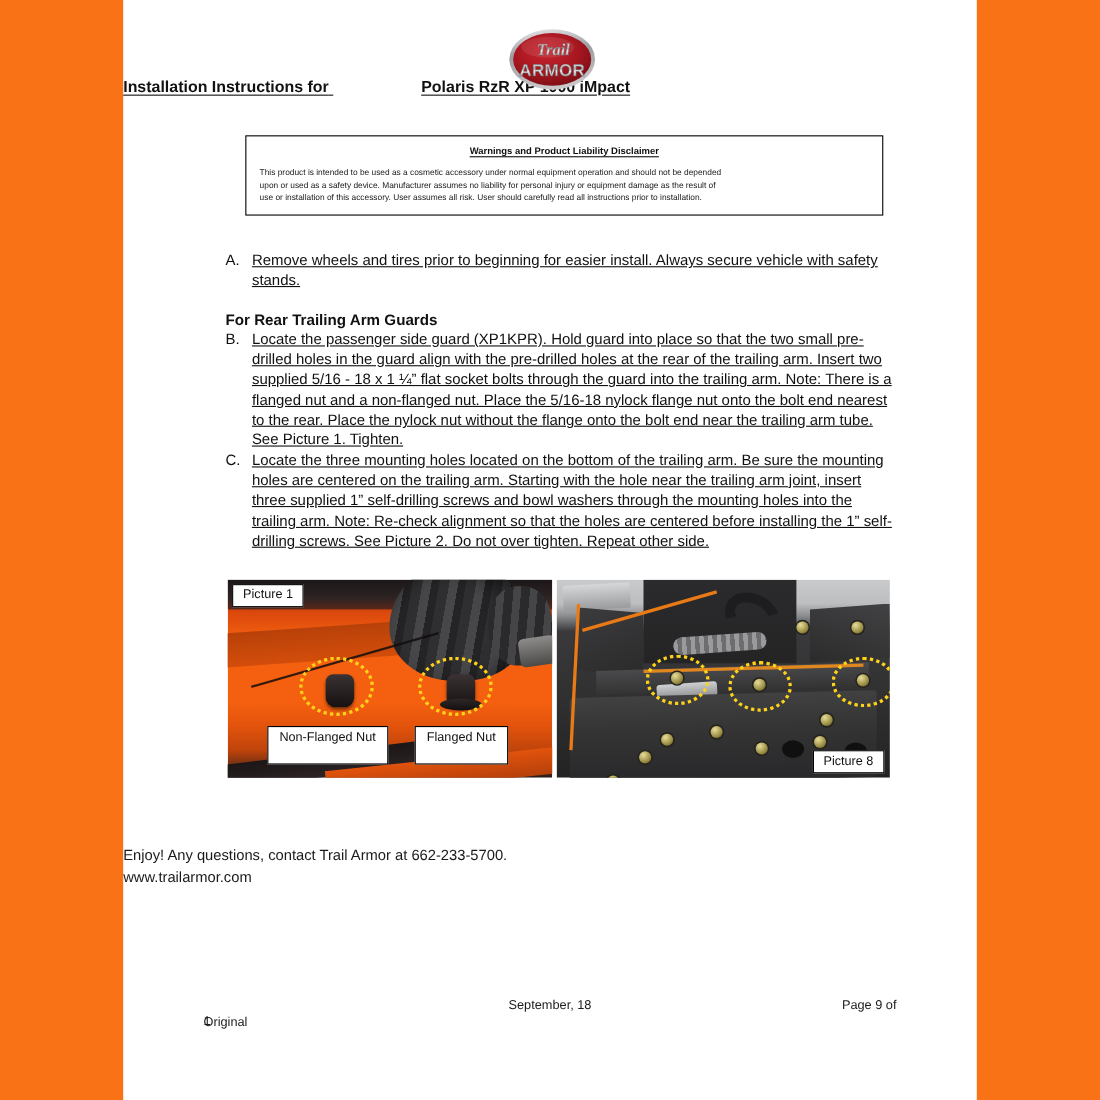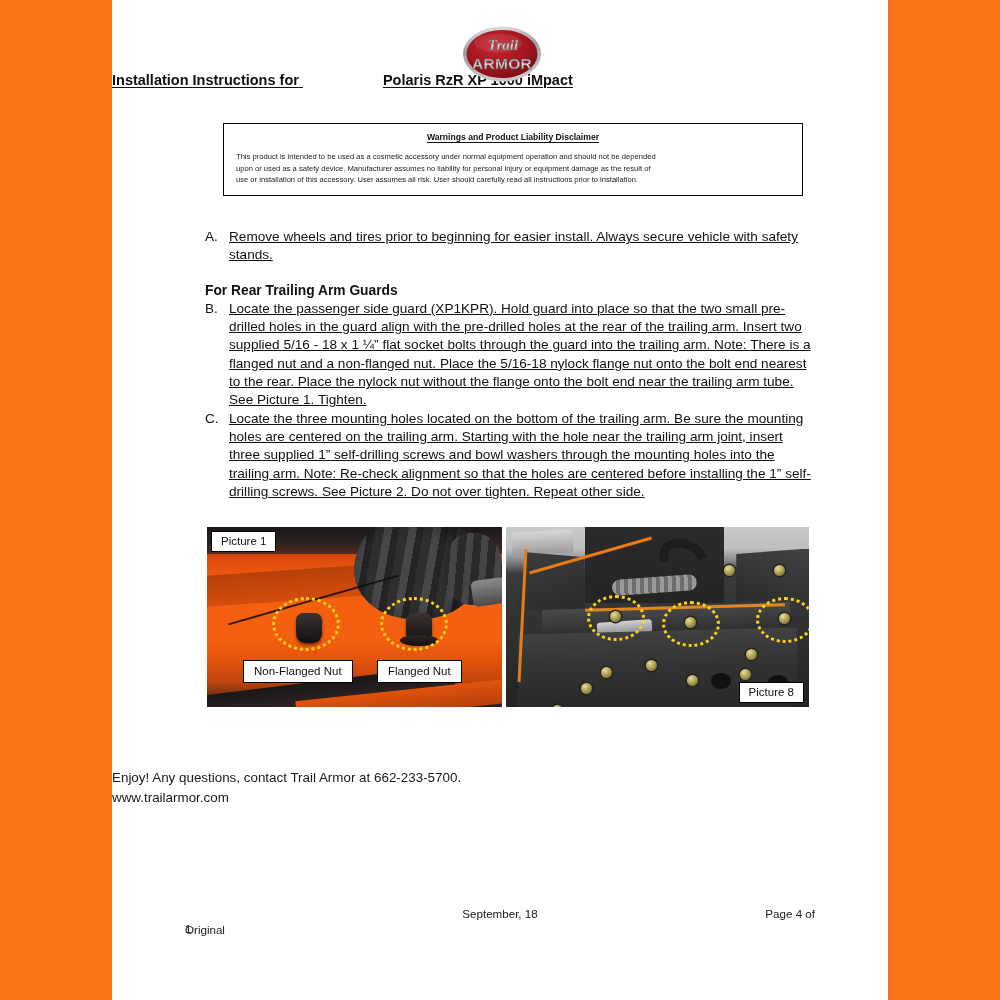--- a/index.html
+++ b/index.html
@@ -230,21 +230,21 @@
     line-height: 14px;
   }
   #cap1 { left: 4px; top: 4px; }
   #cap2 { right: 5px; bottom: 4px; }
   .nut-label {
     position: absolute;
     background: #ffffff;
     border: 1.6px solid #000;
     color: #111;
     font-size: 11.5px;
-    padding: 3px 10px 4px 10px;
+    padding: 3px 10px 16px 10px;
     white-space: nowrap;
     line-height: 14px;
   }
   #lab1 { left: 36px; top: 133px; }
   #lab2 { left: 170px; top: 133px; }
 
   
   .p2-bg {
     position: absolute; inset: 0;
     background: linear-gradient(180deg,#c9cacb 0%,#bdbec0 12%,#8e8f91 18%,#3a3a3c 26%,#303031 60%,#232324 100%);
@@ -478,19 +478,19 @@
 
     <div class="contact">
       <div>Enjoy!  Any questions, contact Trail Armor at 662-233-5700.</div>
       <div>www.trailarmor.com</div>
     </div>
 
     <div class="page-footer">
       <div class="pf-row">
         <span class="pf-left">Original</span>
         <span class="pf-center">September, 18</span>
-        <span class="pf-right">Page 4 of</span>
+        <span class="pf-right">Page 9 of</span>
       </div>
       <span class="pf-left2">1</span>
     </div>
 
   </div>
 </div>
 
 </body></html>

